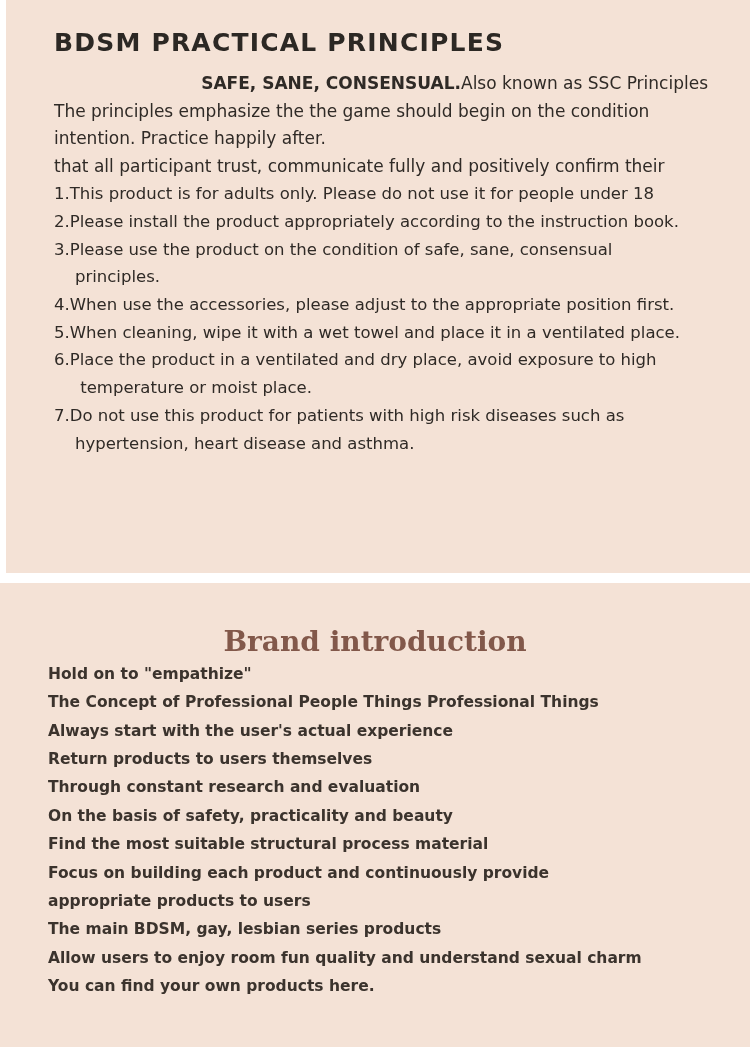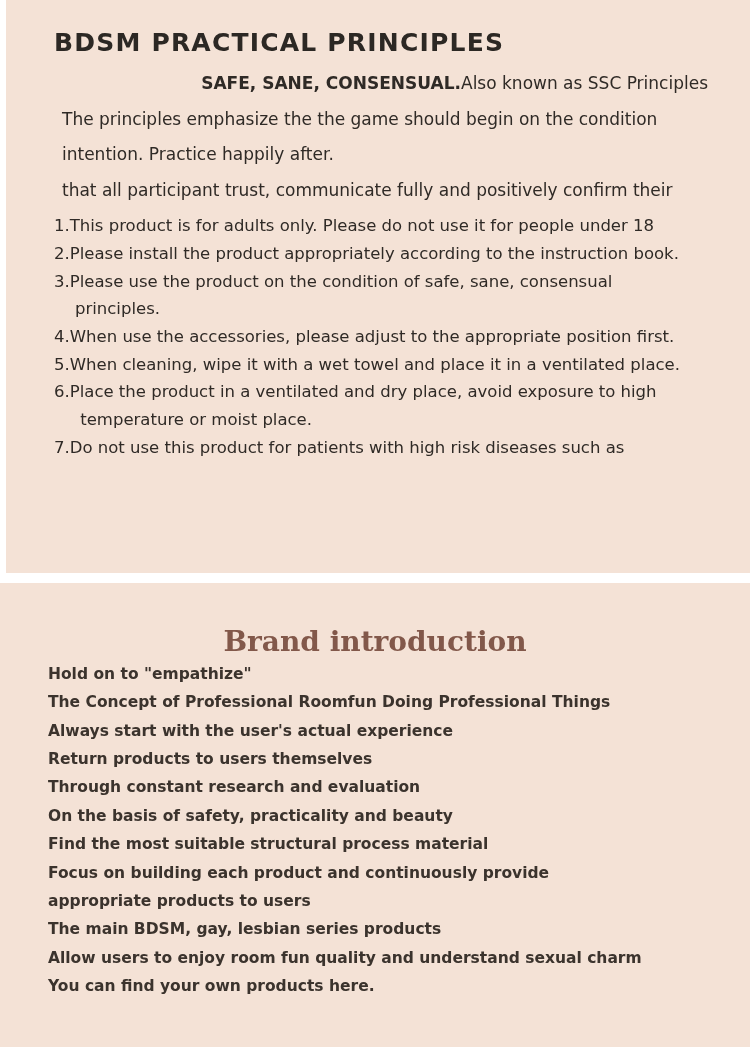--- a/index.html
+++ b/index.html
@@ -56,21 +56,21 @@
     margin: 0;
     text-align: right;
   }
   .lead-line .bold {
     font-weight: 700;
   }
   .para {
     font-size: 17px;
     line-height: 1.62;
     color: #2f2a26;
-    margin: 8px;
+    margin: 0;
   }
   .heading-attention {
     font-family: "DejaVu Sans", "Liberation Sans", sans-serif;
     font-size: 22px;
     font-weight: 700;
     letter-spacing: 1.1px;
     color: #2c2824;
     margin: 32px 0 8px 0;
   }
   .attn-list {
@@ -172,31 +172,35 @@
         <span class="attn-text">Place the product in a ventilated and dry place, avoid exposure to high</span>
       </li>
       <li class="attn-item">
         <span class="attn-num">&nbsp;&nbsp;&nbsp;&nbsp;&nbsp;</span>
         <span class="attn-text">temperature or moist place.</span>
       </li>
       <li class="attn-item">
         <span class="attn-num">7.</span>
         <span class="attn-text">Do not use this product for patients with high risk diseases such as</span>
       </li>
+      <li class="attn-item">
+        <span class="attn-num">&nbsp;&nbsp;&nbsp;&nbsp;</span>
+        <span class="attn-text">hypertension, heart disease and asthma.</span>
+      </li>
     </ul>
   </section>
 
   <div class="gap-divider"></div>
 
   <section class="panel-bottom">
     <h2 class="brand-title">Brand introduction</h2>
 
     <ul class="brand-list">
       <li class="brand-line">Hold on to "empathize"</li>
-      <li class="brand-line">The Concept of Professional Roomfun Doing Professional Things</li>
+      <li class="brand-line">The Concept of Professional People Things Professional Things</li>
       <li class="brand-line">Always start with the user's actual experience</li>
       <li class="brand-line">Return products to users themselves</li>
       <li class="brand-line">Through constant research and evaluation</li>
       <li class="brand-line">On the basis of safety, practicality and beauty</li>
       <li class="brand-line">Find the most suitable structural process material</li>
       <li class="brand-line">Focus on building each product and continuously provide</li>
       <li class="brand-line">appropriate products to users</li>
       <li class="brand-line">The main BDSM, gay, lesbian series products</li>
       <li class="brand-line">Allow users to enjoy room fun quality and understand sexual charm</li>
       <li class="brand-line">You can find your own products here.</li>

